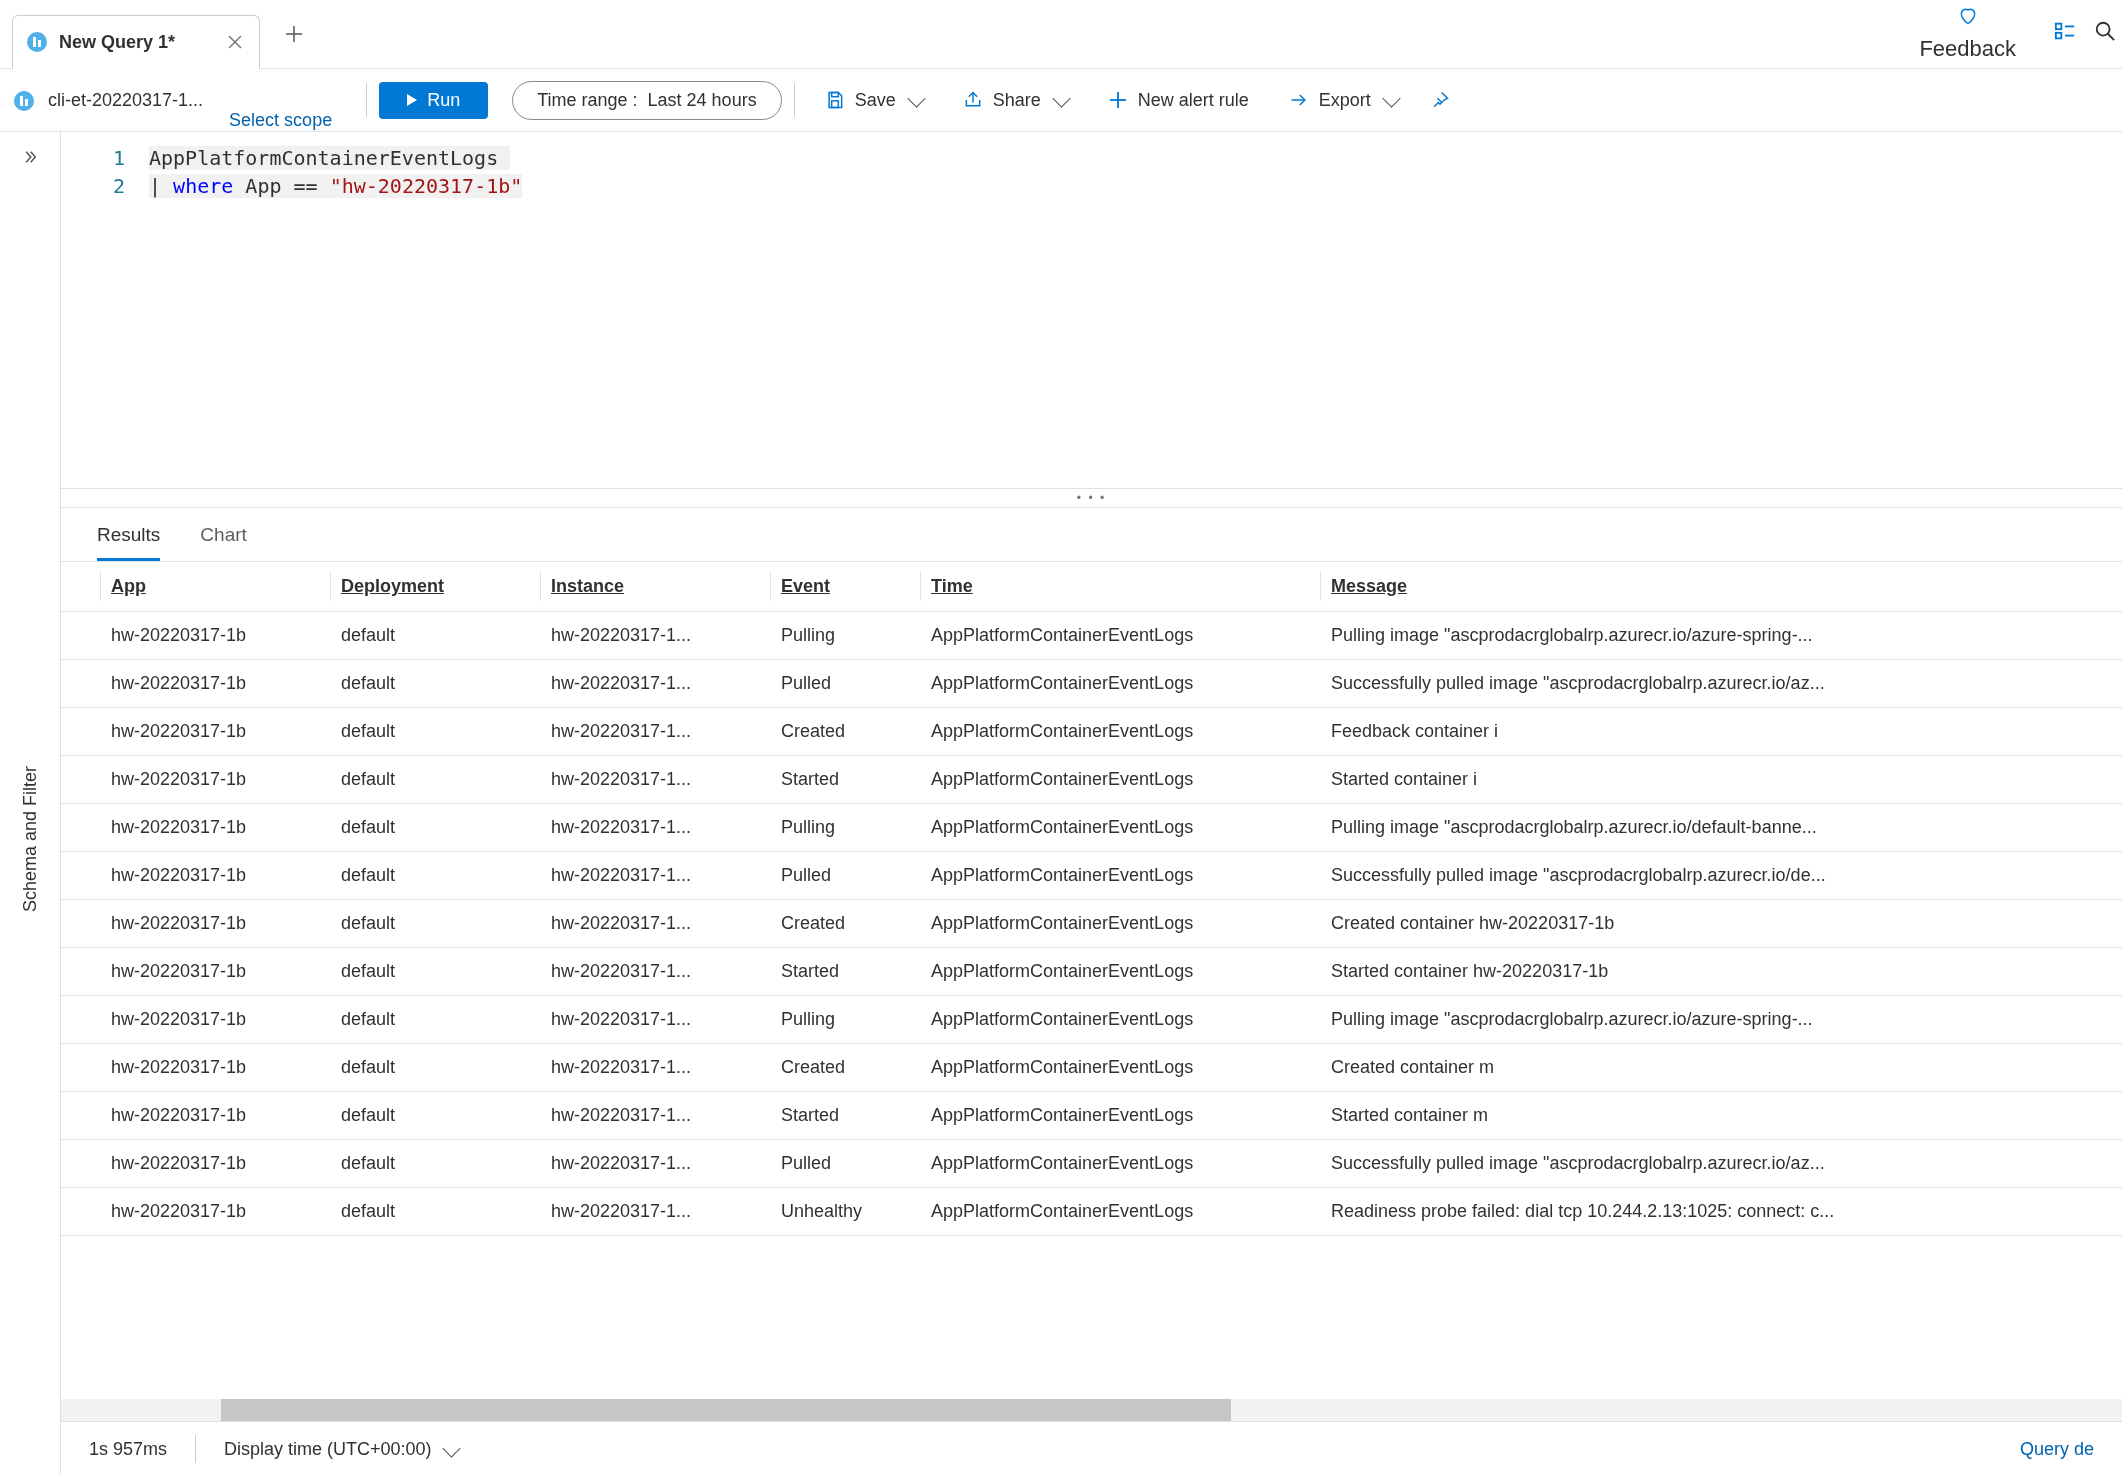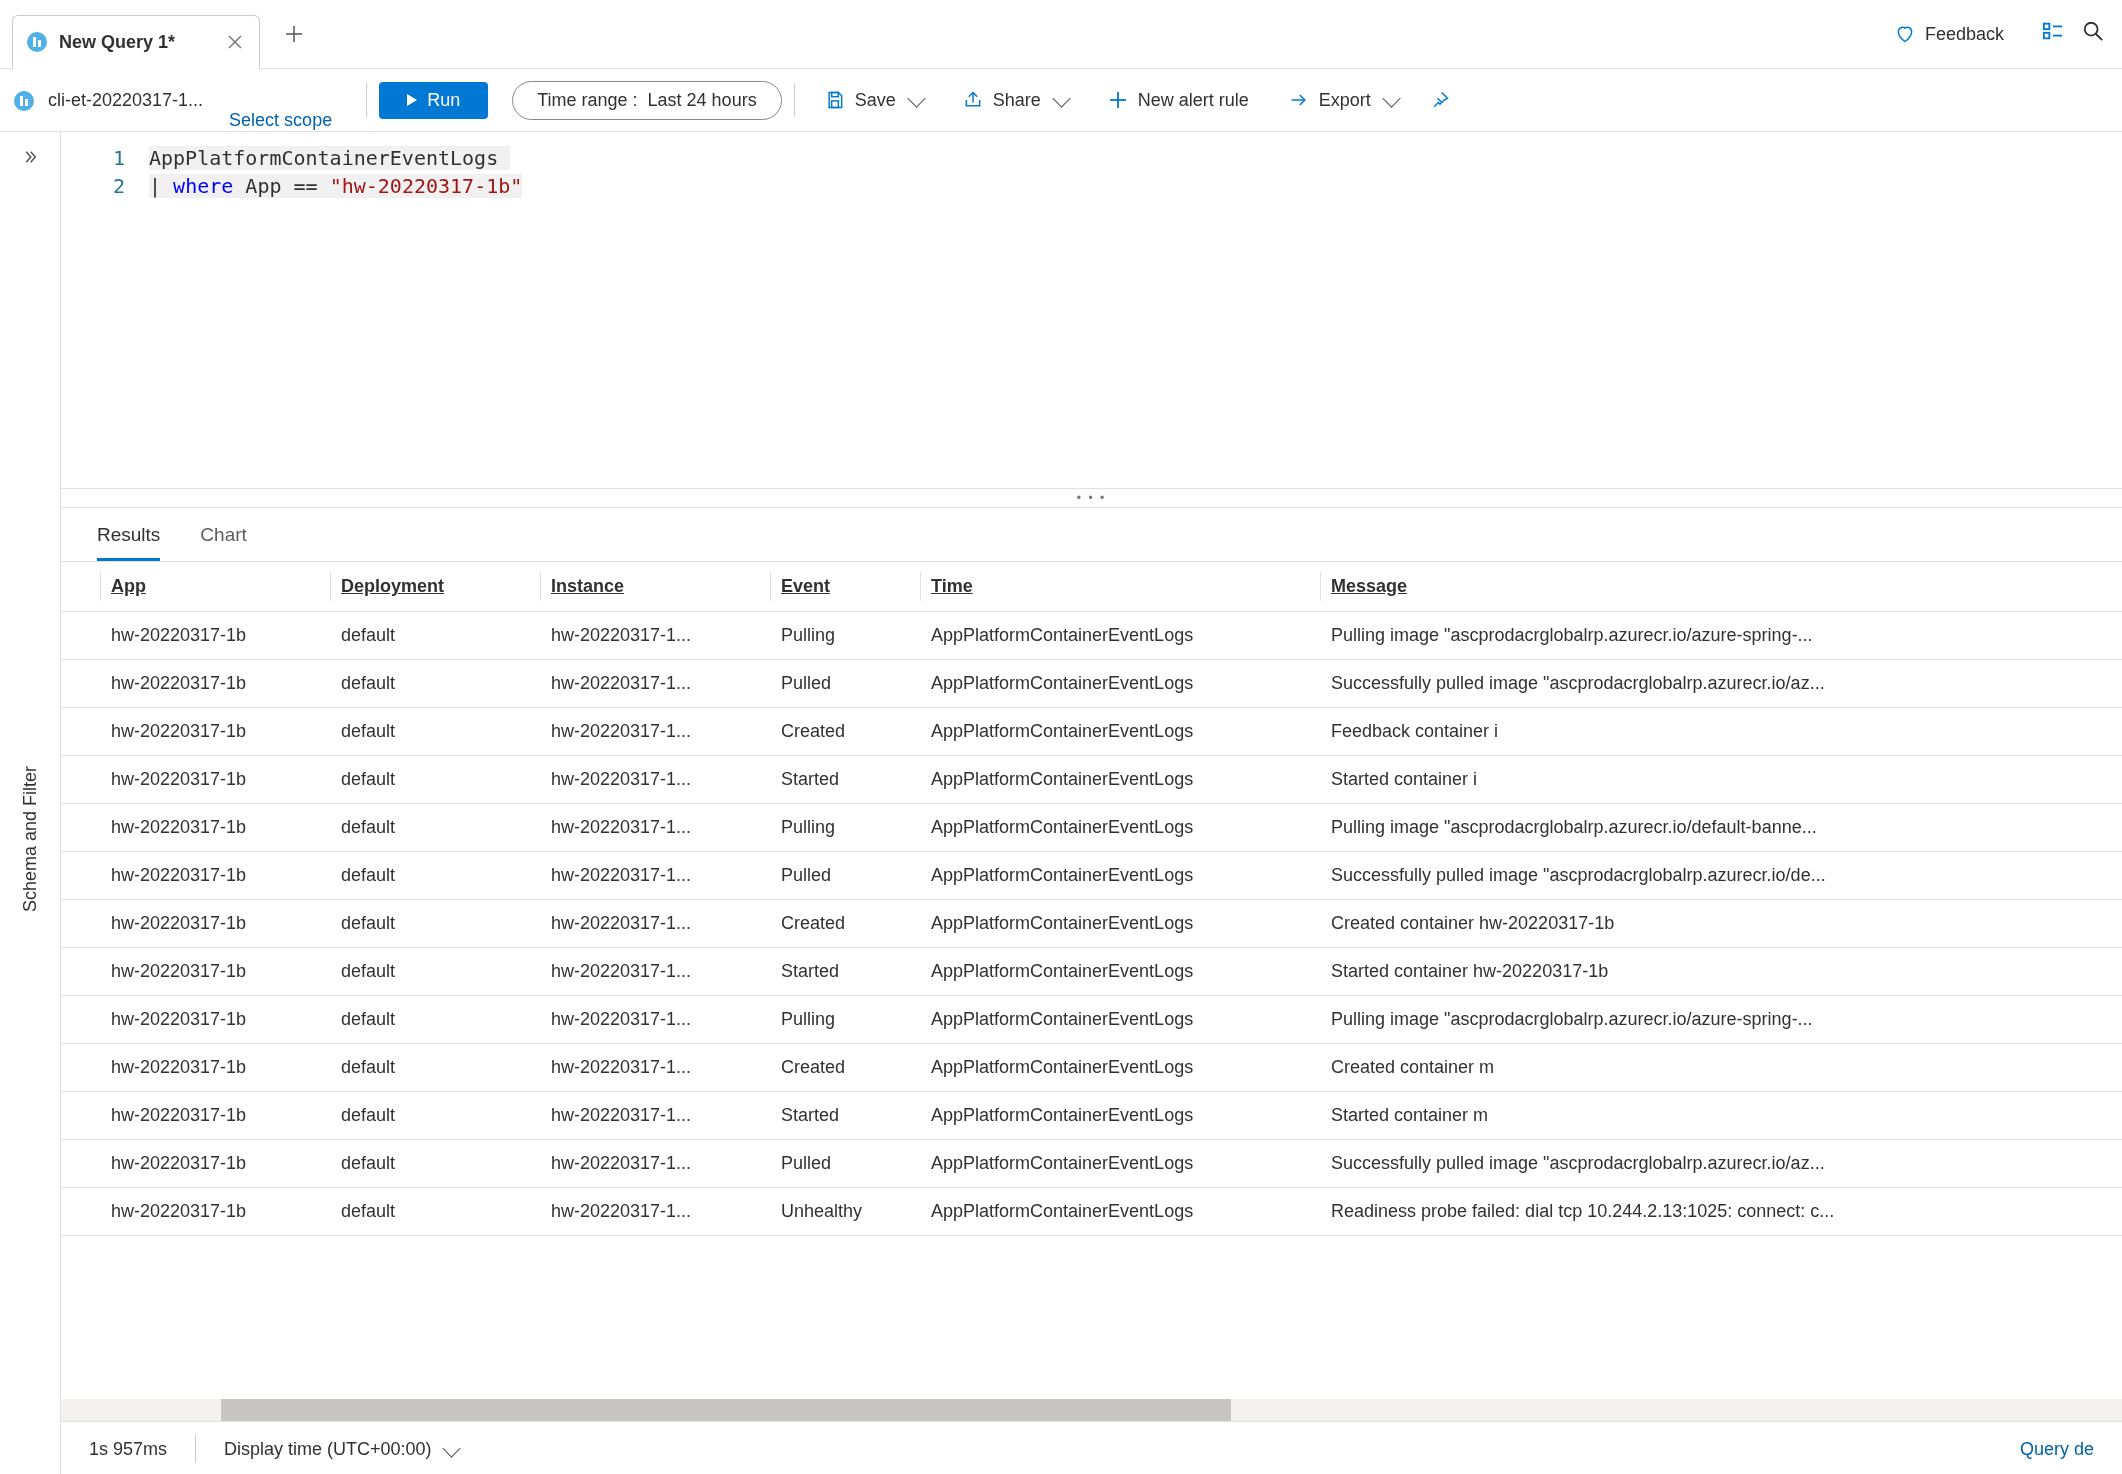--- a/index.html
+++ b/index.html
@@ -28,21 +28,21 @@
     height: 1474px;
     position: relative;
   }
 
   
   .tabstrip {
     height: 68px;
     display: flex;
     align-items: center;
     border-bottom: 1px solid var(--border);
-    padding: 0 16px 0 12px;
+    padding: 0 4px 0 12px;
     gap: 4px;
   }
   .query-tab {
     display: flex; align-items: center;
     height: 52px;
     padding: 0 14px 0 12px;
     border: 1px solid var(--border2);
     border-radius: 6px 6px 0 0;
     background: #ffffff;
     gap: 10px;
@@ -51,22 +51,23 @@
     position: relative;
     top: 1px;
   }
   .query-tab .tab-title { font-weight: 600; font-size: 18px; }
   .tab-close { width: 20px; height: 20px; display:flex;align-items:center;justify-content:center; color:#777; }
   .new-tab-btn { width:40px;height:40px;display:flex;align-items:center;justify-content:center;color:#555;font-size:22px;margin-left:10px;}
 
   .feedback-btn {
     margin-left: auto;
     display:flex;align-items:center;gap:10px;
-    color:var(--text); font-size:18px;
+    color:var(--text); font-size:22px;
     padding:0 20px;
+    flex-direction:column;
   }
   .queries-toggle { padding:0 14px; color:var(--blue); font-size:22px; }
   .magnify { padding-right:8px;font-size:22px;}
 
   .logs-icon { width:24px;height:24px;position:relative;flex:0 0 24px;}
   .logs-icon svg { width:24px;height:24px;}
 
   
   .toolbar {
     height: 62px;

